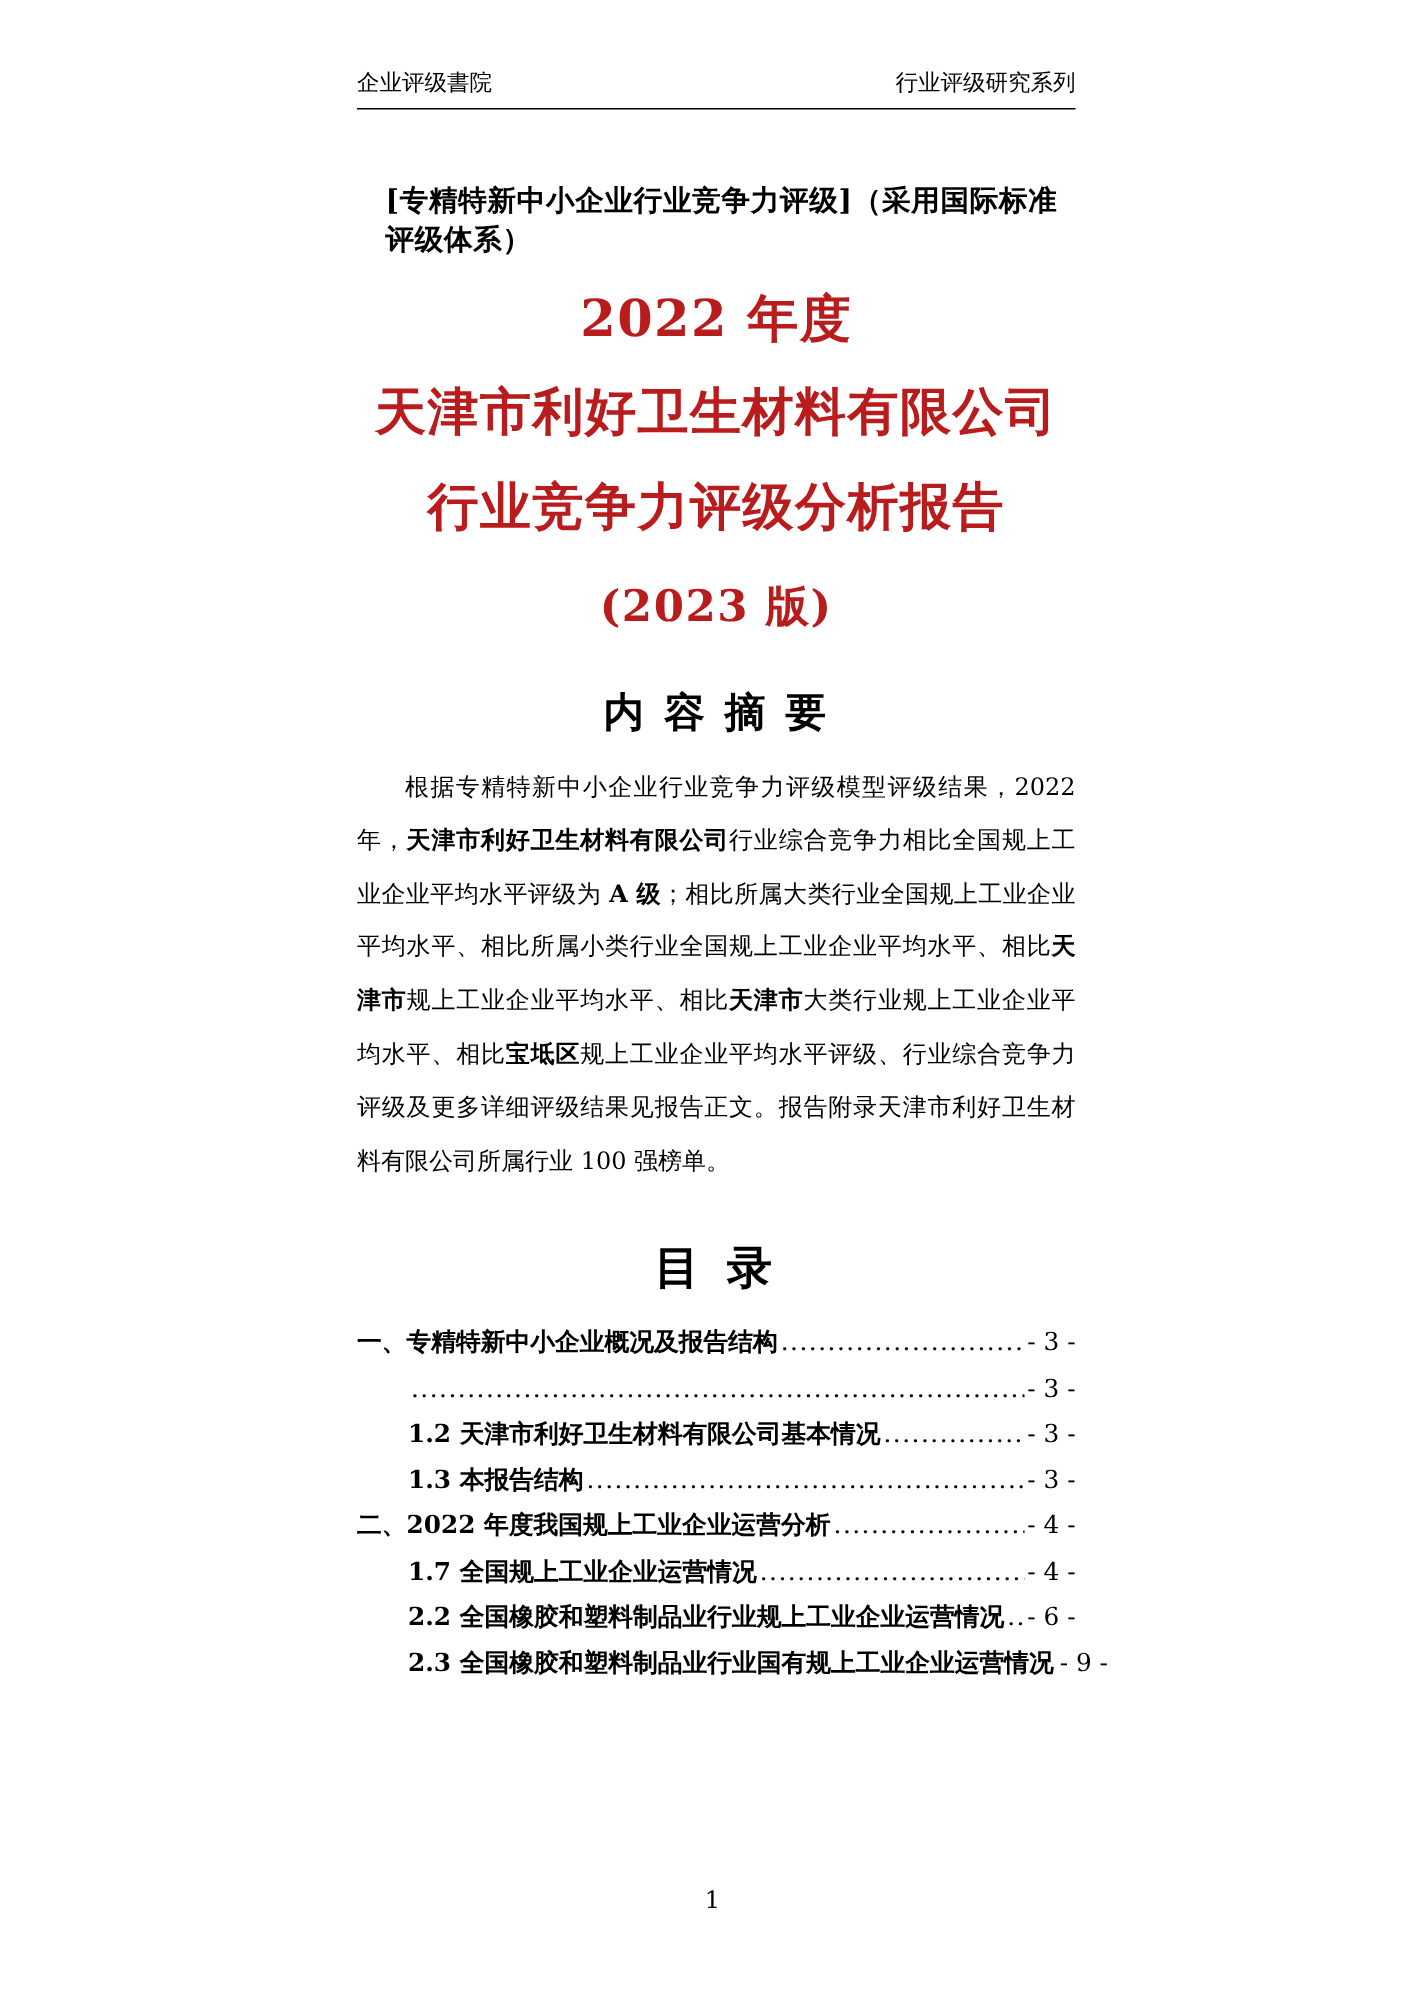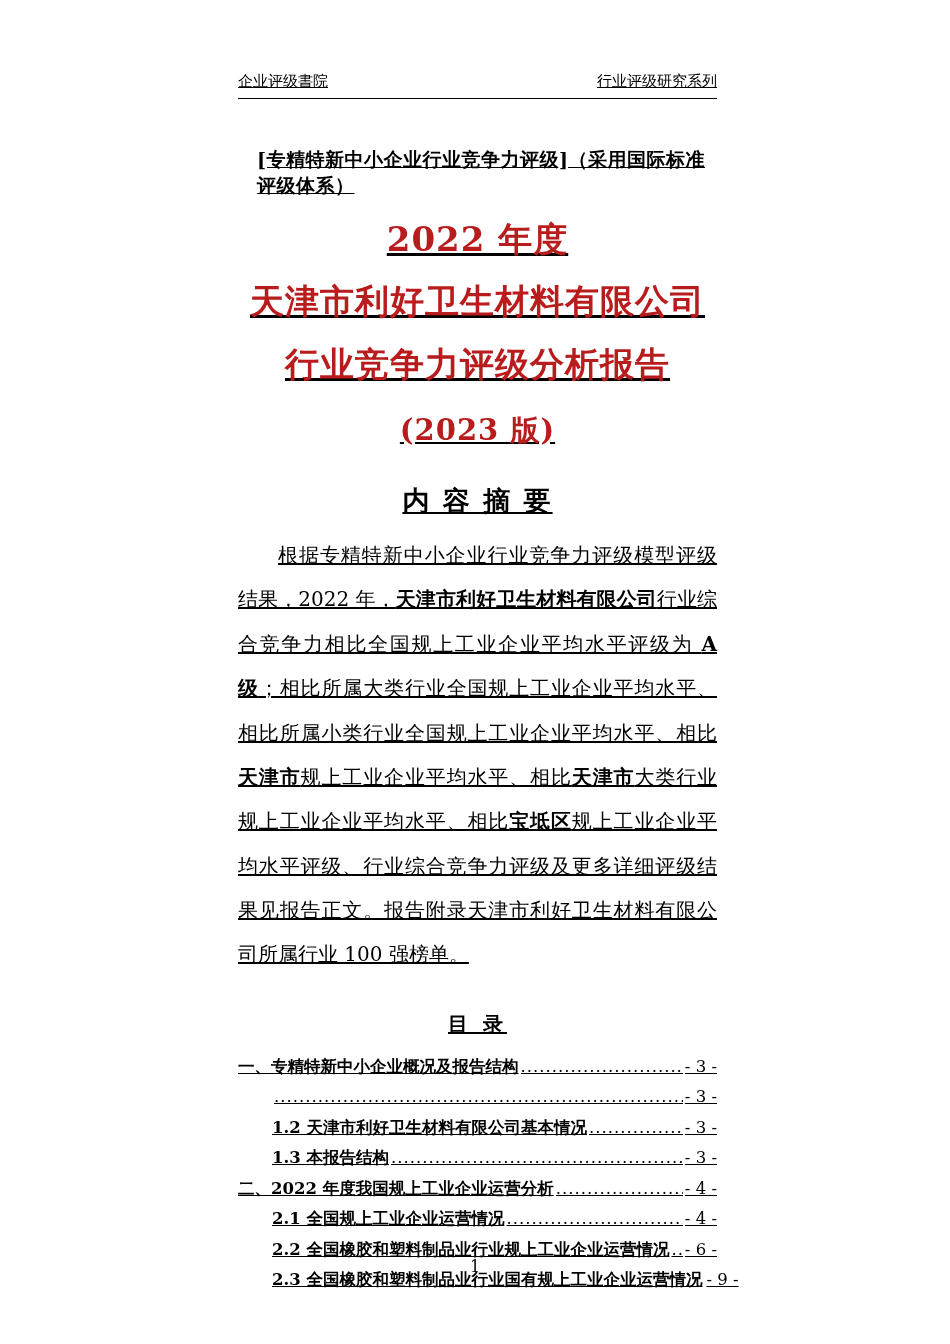--- a/index.html
+++ b/index.html
@@ -7,22 +7,21 @@
   body {
     font-family: "DejaVu Serif", "Liberation Serif", serif;
     color: #000000;
   }
   .page {
     position: relative;
     width: 764px;
     min-height: 1344px;
     margin: 0 auto;
     background: #ffffff;
-    padding: 72px 140px 0 145px;
-    text-decoration: underline;
+    padding: 46px 140px 0 145px;
   }
   
   .header {
     display: flex;
     justify-content: space-between;
     align-items: flex-end;
     font-size: 15px;
     padding-bottom: 7px;
     border-bottom: 1.5px solid #000000;
   }
@@ -48,31 +47,31 @@
   
   .summary-heading {
     margin-top: 32px;
     text-align: center;
     font-size: 27px;
     font-weight: bold;
     letter-spacing: 2px;
   }
   .summary-paragraph {
     margin-top: 14px;
-    font-size: 20px;
+    font-size: 16px;
     line-height: 2.22;
     text-align: justify;
     text-indent: 2em;
   }
   .summary-paragraph .seg-bold { font-weight: bold; }
   
   .toc-heading {
     margin-top: 34px;
     text-align: center;
-    font-size: 20px;
+    font-size: 30px;
     font-weight: bold;
     letter-spacing: 4px;
   }
   .toc-list { margin-top: 14px; }
   .toc-entry {
     display: flex;
     align-items: baseline;
     font-size: 16.5px;
     font-weight: bold;
     line-height: 1.85;
@@ -151,21 +150,21 @@
       <span class="toc-page">- 3 -</span>
     </div>
 
     <div class="toc-entry level-1">
       <span class="toc-label">二、2022 年度我国规上工业企业运营分析</span>
       <span class="toc-dots"></span>
       <span class="toc-page">- 4 -</span>
     </div>
 
     <div class="toc-entry level-2">
-      <span class="toc-label">2.1 全国规上工业企业运营情况</span>
+      <span class="toc-label">1.7 全国规上工业企业运营情况</span>
       <span class="toc-dots"></span>
       <span class="toc-page">- 4 -</span>
     </div>
 
     <div class="toc-entry level-2">
       <span class="toc-label">2.2 全国橡胶和塑料制品业行业规上工业企业运营情况</span>
       <span class="toc-dots"></span>
       <span class="toc-page">- 6 -</span>
     </div>
 

